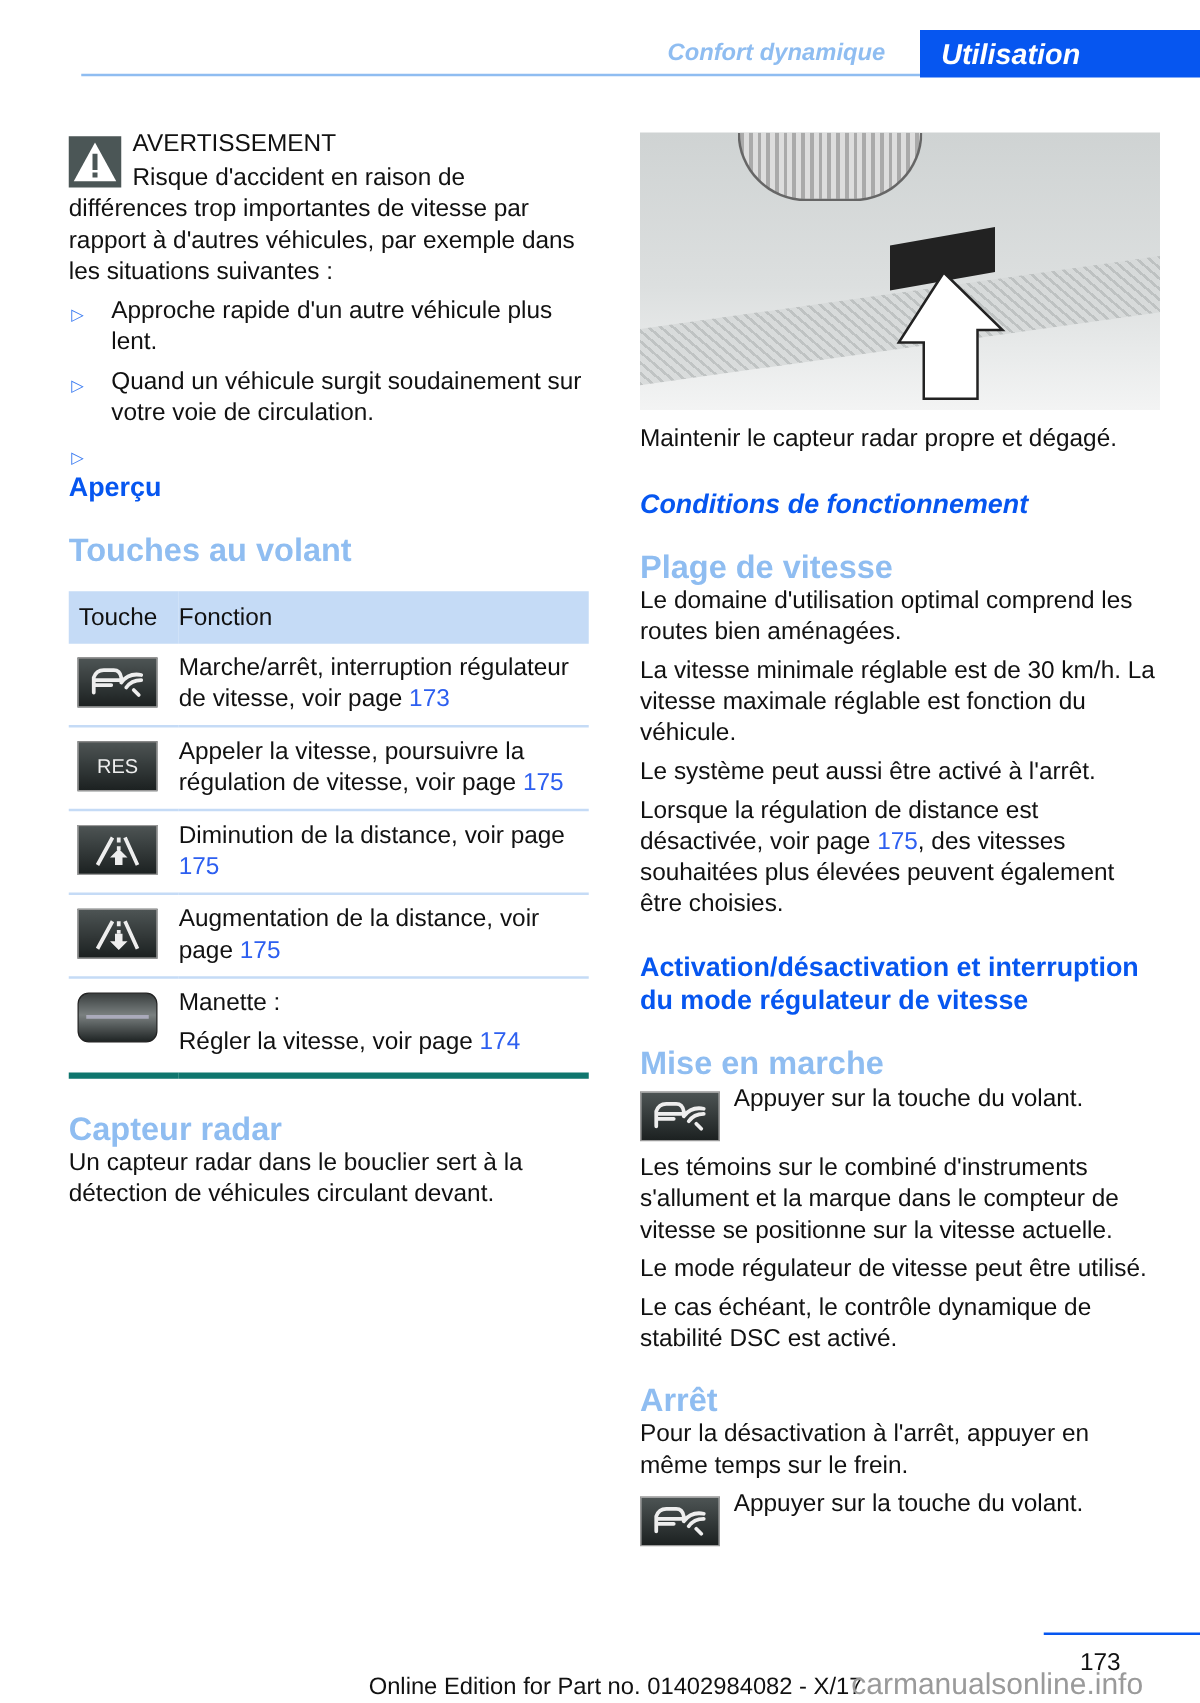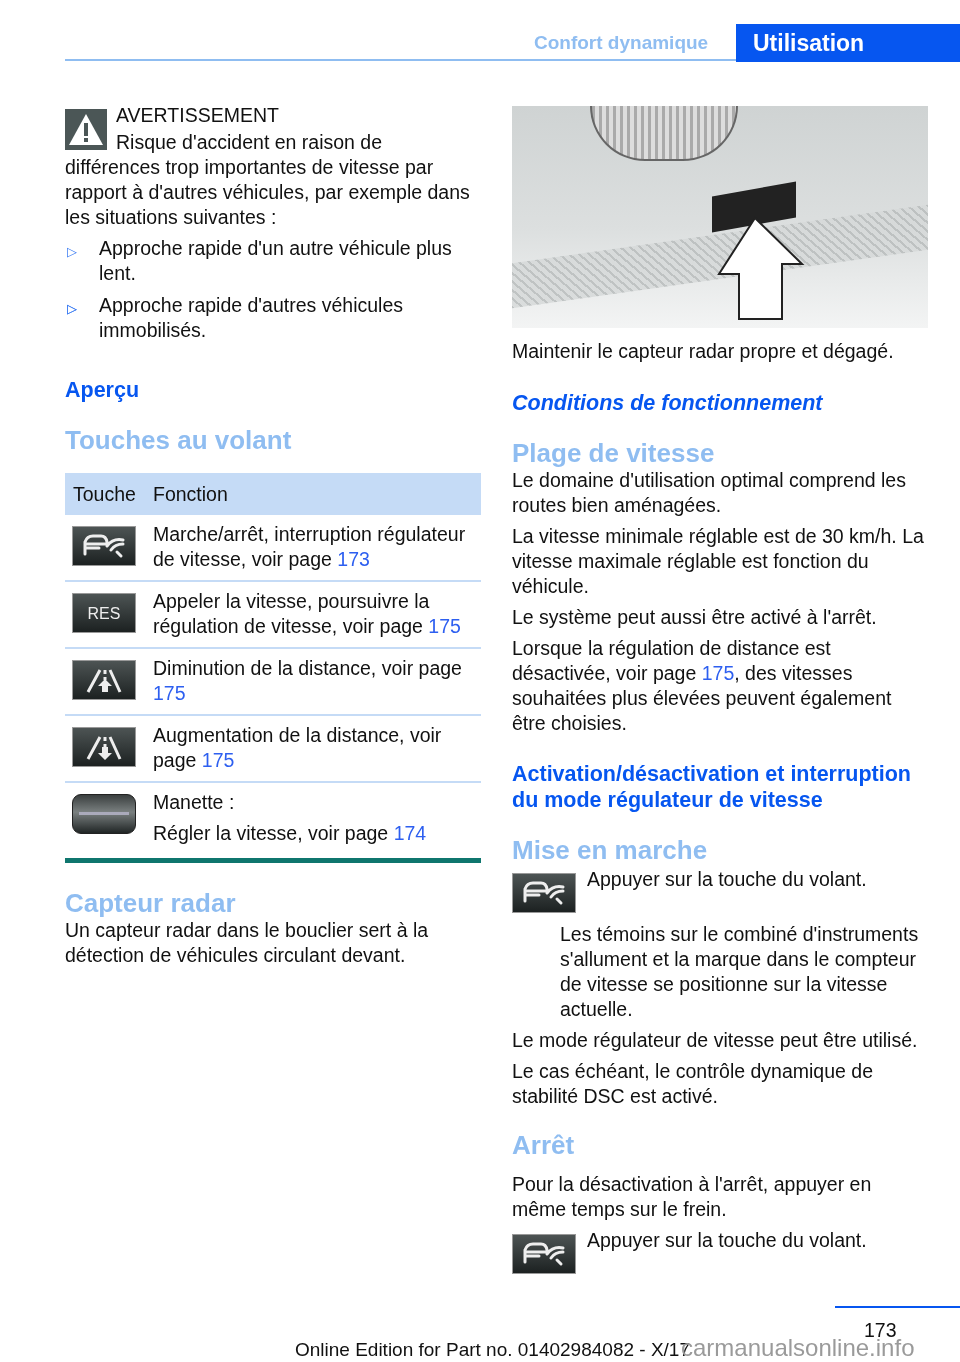--- a/index.html
+++ b/index.html
@@ -1,26 +1,26 @@
 <!DOCTYPE html>
 <html><head>
 <meta charset="utf-8">
 <style>
   * { box-sizing: border-box; margin: 0; padding: 0; }
   html, body { width: 960px; height: 1362px; background: #fff; }
   body { position: relative; font-family: "Liberation Sans", sans-serif; color: #111; font-size: 19.5px; line-height: 25px; overflow: hidden; }
 
   
-  .hdr { position: absolute; left: 0; top: 0; width: 960px; height: 62px; }
+  .hdr { position: absolute; left: 0; top: 0; width: 960px; height: 62px; font-style: italic; }
   .hdr-line { position: absolute; left: 65px; top: 59px; width: 675px; height: 2px; background: #8fbdf1; }
   .hdr-chapter { position: absolute; left: 534px; top: 30px; font-weight: bold; font-size: 19px; color: #8fbdf1; }
   .hdr-tab { position: absolute; left: 736px; top: 24px; width: 224px; height: 38px; background: #0656f0; color: #fff; font-weight: bold; font-size: 23px; padding: 7px 0 0 17px; }
 
   .col { position: absolute; }
-  .col-left { left: 65px; top: 100px; width: 416px; }
+  .col-left { left: 55px; top: 100px; width: 416px; }
   .col-right { left: 512px; top: 100px; width: 416px; }
 
   .warn { position: relative; }
   .warn-icon { position: absolute; left: 0; top: 6px; width: 42px; height: 41px; background: #4b5656; }
   .warn-title { padding-left: 51px; margin-top: 3px; }
   .warn-first { padding-left: 51px; margin-top: 2px; }
   .p { margin-top: 6px; }
   .p-tight { margin-top: 0; }
 
   ul.bul { list-style: none; margin-top: 6px; }
@@ -71,22 +71,22 @@
       <svg width="42" height="41" viewBox="0 0 42 41">
         <polygon points="21,5 38,36 4,36" fill="#fff"></polygon>
         <rect x="19" y="14" width="4" height="13" fill="#4b5656"></rect>
         <rect x="19" y="29" width="4" height="4" fill="#4b5656"></rect>
       </svg>
     </div>
     <div class="warn-title">AVERTISSEMENT</div>
     <div class="warn-first" style="padding-left:0;text-indent:51px;">Risque d'accident en raison de différences trop importantes de vitesse par rapport à d'autres véhicules, par exemple dans les situations suivantes :</div>
     <ul class="bul">
       <li><span class="tri">▷</span><span>Approche rapide d'un autre véhicule plus lent.</span></li>
+      <li><span class="tri">▷</span><span>Quand un véhicule surgit soudainement sur votre voie de circulation.</span></li>
       <li><span class="tri">▷</span></li>
-      <li><span class="tri">▷</span><span>Approche rapide d'autres véhicules immobilisés.</span></li>
     </ul>
   </div>
 
   <div class="h1" style="margin-top:34px;">Aperçu</div>
   <div class="h2" style="margin-top:24px;">Touches au volant</div>
 
   <table class="keys">
     <thead>
       <tr>
         <th>Touche</th>
@@ -169,26 +169,26 @@
   <div class="h1" style="margin-top:25px;">Activation/désactivation et interruption du mode régulateur de vitesse</div>
   <div class="h2" style="margin-top:24px;">Mise en marche</div>
   <div class="inline-key" style="margin-top:4px;">
     <div class="btn-icon" style="margin-top:6px;">
       <svg width="50" height="28" viewBox="0 0 50 28">
           <path d="M6 22 V10 Q8 4 14 4 H22 Q27 4 28 10 V12 H6 M6 16 H20 M28 14 Q34 6 44 8 M32 18 Q36 12 44 12 M38 20 l4 4" stroke="#eee" stroke-width="3" fill="none" stroke-linecap="round"></path>
         </svg>
     </div>
     <span>Appuyer sur la touche du volant.</span>
   </div>
-  <div style="margin-top:9px;margin-left:48px;">Les témoins sur le combiné d'instruments s'allument et la marque dans le compteur de vitesse se positionne sur la vitesse actuelle.</div>
+  <div style="margin-top:9px;">Les témoins sur le combiné d'instruments s'allument et la marque dans le compteur de vitesse se positionne sur la vitesse actuelle.</div>
   <div class="p">Le mode régulateur de vitesse peut être utilisé.</div>
   <div class="p">Le cas échéant, le contrôle dynamique de stabilité DSC est activé.</div>
 
   <div class="h2" style="margin-top:23px;">Arrêt</div>
-  <div class="p-tight" style="margin-top:14px;">Pour la désactivation à l'arrêt, appuyer en même temps sur le frein.</div>
+  <div class="p-tight" style="margin-top:2px;">Pour la désactivation à l'arrêt, appuyer en même temps sur le frein.</div>
   <div class="inline-key" style="margin-top:6px;">
     <div class="btn-icon" style="margin-top:6px;">
       <svg width="50" height="28" viewBox="0 0 50 28">
           <path d="M6 22 V10 Q8 4 14 4 H22 Q27 4 28 10 V12 H6 M6 16 H20 M28 14 Q34 6 44 8 M32 18 Q36 12 44 12 M38 20 l4 4" stroke="#eee" stroke-width="3" fill="none" stroke-linecap="round"></path>
         </svg>
     </div>
     <span>Appuyer sur la touche du volant.</span>
   </div>
 </div>
 

